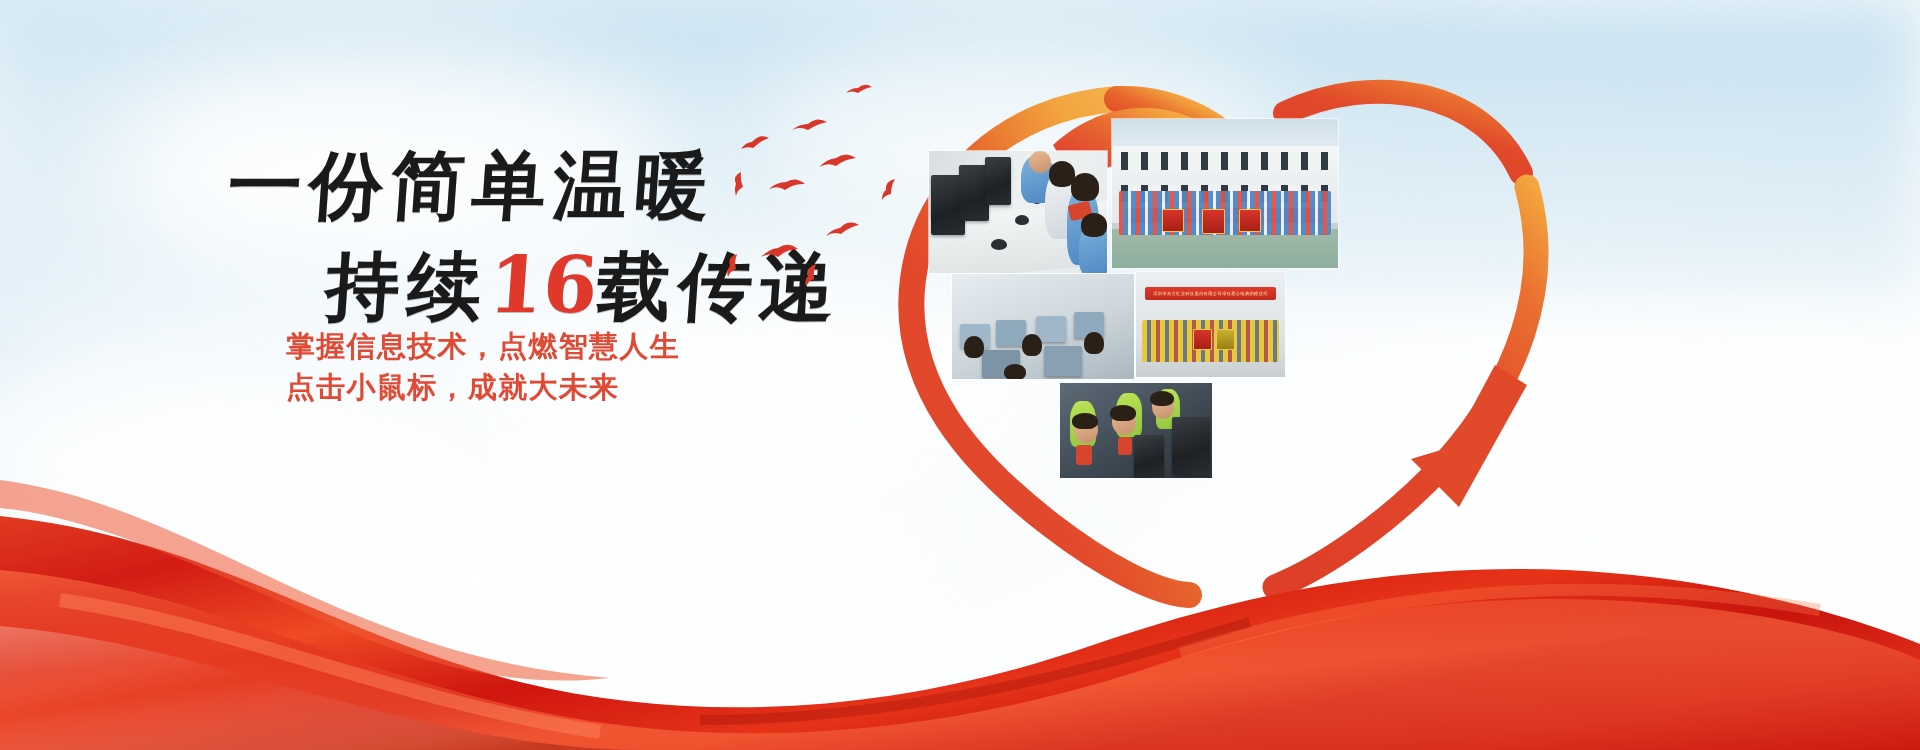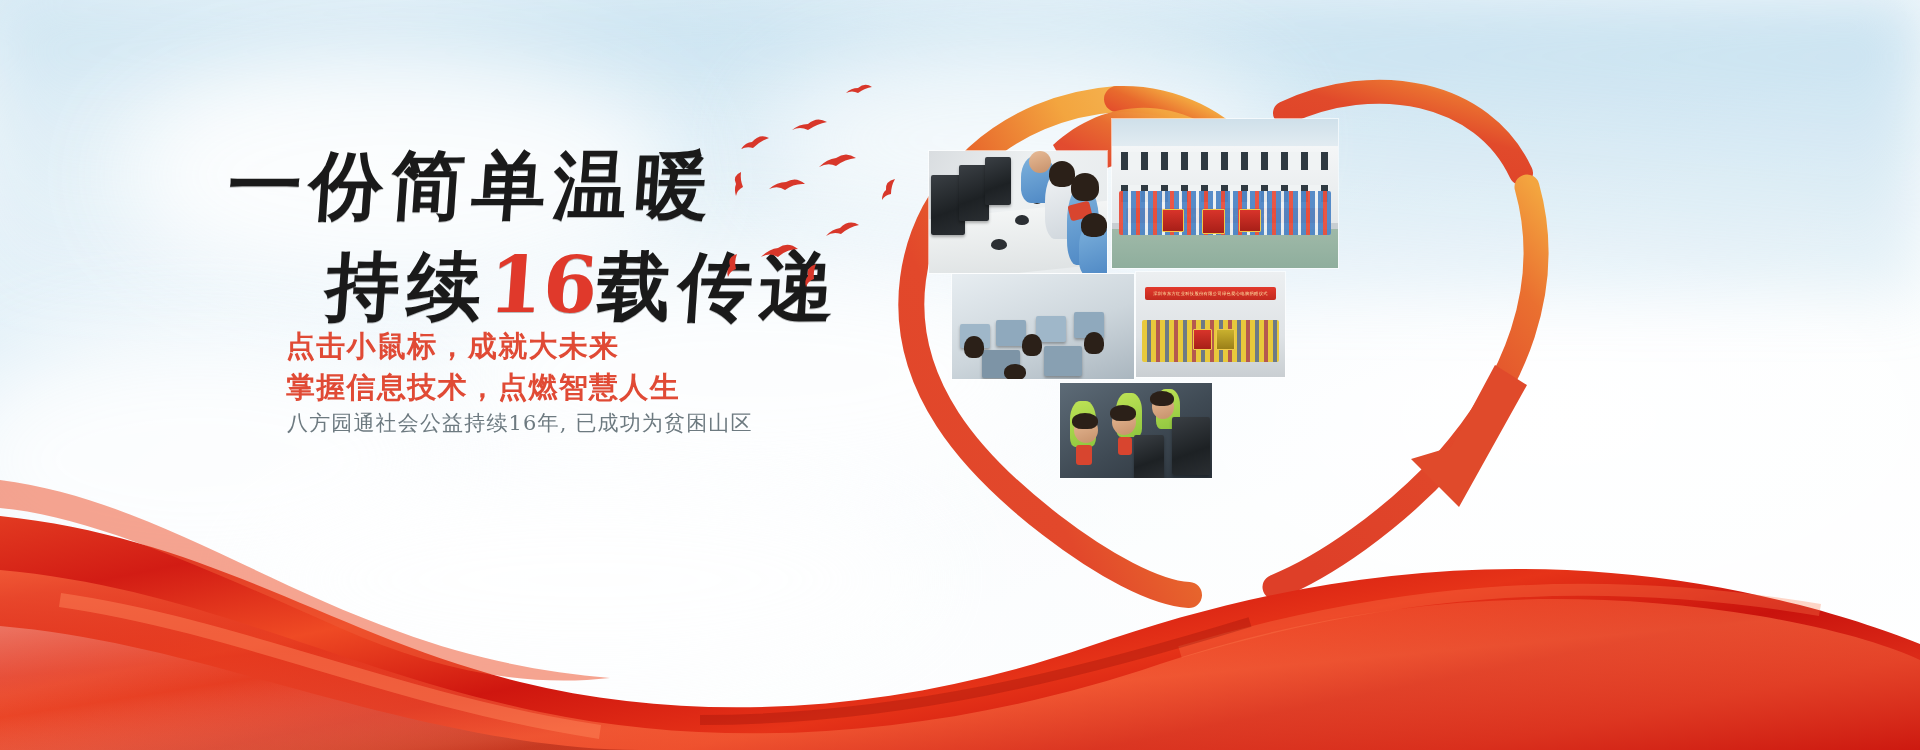--- a/index.html
+++ b/index.html
@@ -132,26 +132,25 @@
   <div class="cloud c3"></div>
   <div class="cloud c4"></div>
   <div class="cloud c5"></div>
 
   <div class="headline">
     <div class="hl-line hl1">一份简单温暖</div>
     <div class="hl-line hl2"><span>持续</span><span class="hl-num">16</span><span>载传递</span></div>
   </div>
 
   <div class="sub">
+    <div class="sub-line">掌握信息技术，点燃智慧人生</div>
     <div class="sub-line">点击小鼠标，成就大未来</div>
-    <div class="sub-line">掌握信息技术，点燃智慧人生</div>
   </div>
 
   <div class="body-copy">
-    <div class="body-line">八方园通社会公益持续16年, 已成功为贫困山区</div>
   </div>
 
   <div class="birds">
     <svg viewBox="0 0 260 230" width="260" height="230" aria-hidden="true">
       <g fill="#d8372a">
         <path d="M168 8 q7 -6 14 -1 q-7 1 -14 6 q-6 -3 -12 0 q5 -5 12 -5 z"></path>
         <path d="M118 44 q9 -8 19 -2 q-10 2 -19 8 q-8 -4 -16 0 q7 -6 16 -6 z"></path>
         <path d="M62 62 q8 -9 17 -4 q-9 3 -16 10 q-6 -2 -12 1 q5 -7 11 -7 z"></path>
         <path d="M196 110 q-1 -9 9 -11 q-4 7 -4 15 q-6 1 -9 6 q0 -7 4 -10 z"></path>
         <path d="M146 78 q10 -7 20 0 q-11 1 -20 8 q-8 -4 -17 1 q8 -8 17 -9 z"></path>

